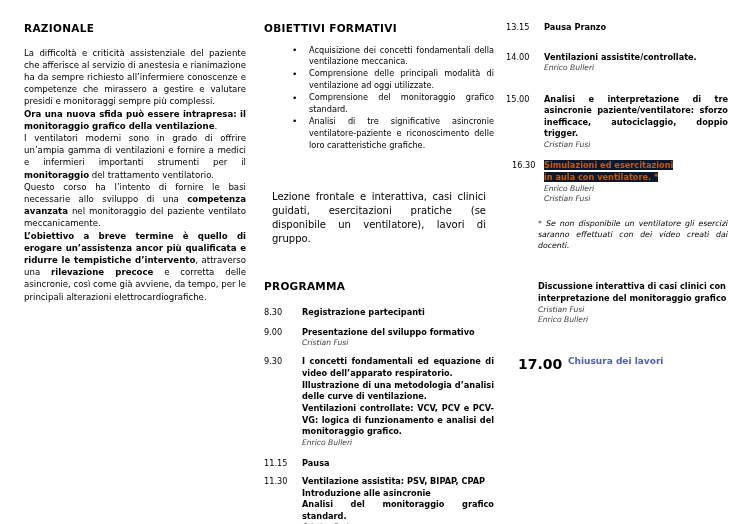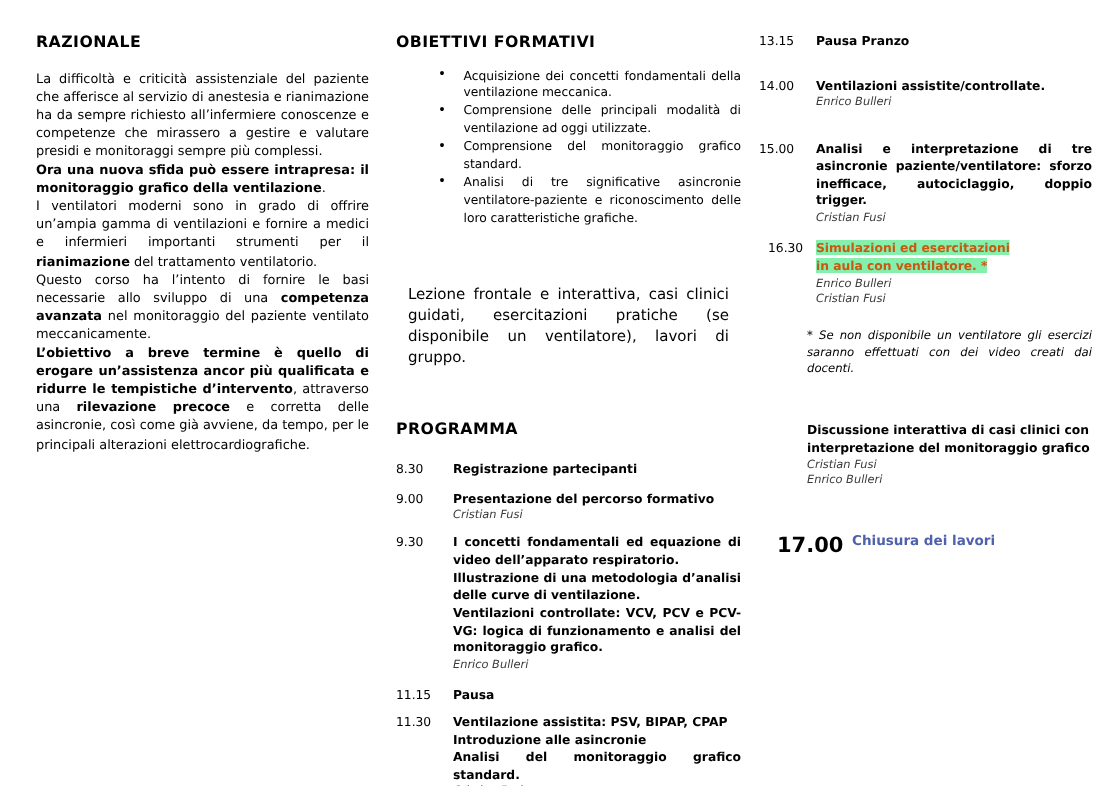--- a/index.html
+++ b/index.html
@@ -91,21 +91,21 @@
   .prog-title.just {
     text-align: justify;
   }
   .prog-speaker {
     font-style: italic;
     font-size: 7.6px;
     line-height: 1.35;
     color: #3a3a3a;
   }
   .highlight {
-    background: #86efac;
+    background: #0f172a;
     color: #c55a11;
     font-weight: bold;
     display: inline;
   }
   .footnote {
     font-style: italic;
     font-size: 7.8px;
     line-height: 1.42;
     text-align: justify;
   }
@@ -136,21 +136,21 @@
     <h2 class="sec-title">RAZIONALE</h2>
     <div class="sp-12"></div>
 
     <p class="body-text">
       <span>La difficoltà e criticità assistenziale del paziente che afferisce al servizio di anestesia e rianimazione ha da sempre richiesto all’infermiere conoscenze e competenze che mirassero a gestire e valutare presidi e monitoraggi sempre più complessi.</span>
     </p>
     <p class="body-text">
       <b>Ora una nuova sfida può essere intrapresa: il monitoraggio grafico della ventilazione</b><span>.</span>
     </p>
     <p class="body-text">
-      <span>I ventilatori moderni sono in grado di offrire un’ampia gamma di ventilazioni e fornire a medici e infermieri importanti strumenti per il </span><b>rianimazione</b><span> del trattamento ventilatorio.</span>
+      <span>I ventilatori moderni sono in grado di offrire un’ampia gamma di ventilazioni e fornire a medici e infermieri importanti strumenti per il </span><b>monitoraggio</b><span> del trattamento ventilatorio.</span>
     </p>
     <p class="body-text">
       <span>Questo corso ha l’intento di fornire le basi necessarie allo sviluppo di una </span><b>competenza avanzata</b><span> nel monitoraggio del paziente ventilato meccanicamente.</span>
     </p>
     <p class="body-text">
       <b>L’obiettivo a breve termine è quello di erogare un’assistenza ancor più qualificata e ridurre le tempistiche d’intervento</b><span>, attraverso una </span><b>rilevazione precoce</b><span> e corretta delle asincronie, così come già avviene, da tempo, per le principali alterazioni elettrocardiografiche.</span>
     </p>
   </div>
 
   <div class="col col-2">
@@ -189,21 +189,21 @@
       <div class="prog-time">8.30</div>
       <div class="prog-body">
         <div class="prog-title">Registrazione partecipanti</div>
       </div>
     </div>
     <div class="sp-8"></div>
 
     <div class="prog-row">
       <div class="prog-time">9.00</div>
       <div class="prog-body">
-        <div class="prog-title">Presentazione del percorso formativo</div>
+        <div class="prog-title">Presentazione del sviluppo formativo</div>
         <div class="prog-speaker">Cristian Fusi</div>
       </div>
     </div>
     <div class="sp-8"></div>
 
     <div class="prog-row">
       <div class="prog-time">9.30</div>
       <div class="prog-body">
         <div class="prog-title just">I concetti fondamentali ed equazione di video dell’apparato respiratorio.</div>
         <div class="prog-title just">Illustrazione di una metodologia d’analisi delle curve di ventilazione.</div>

